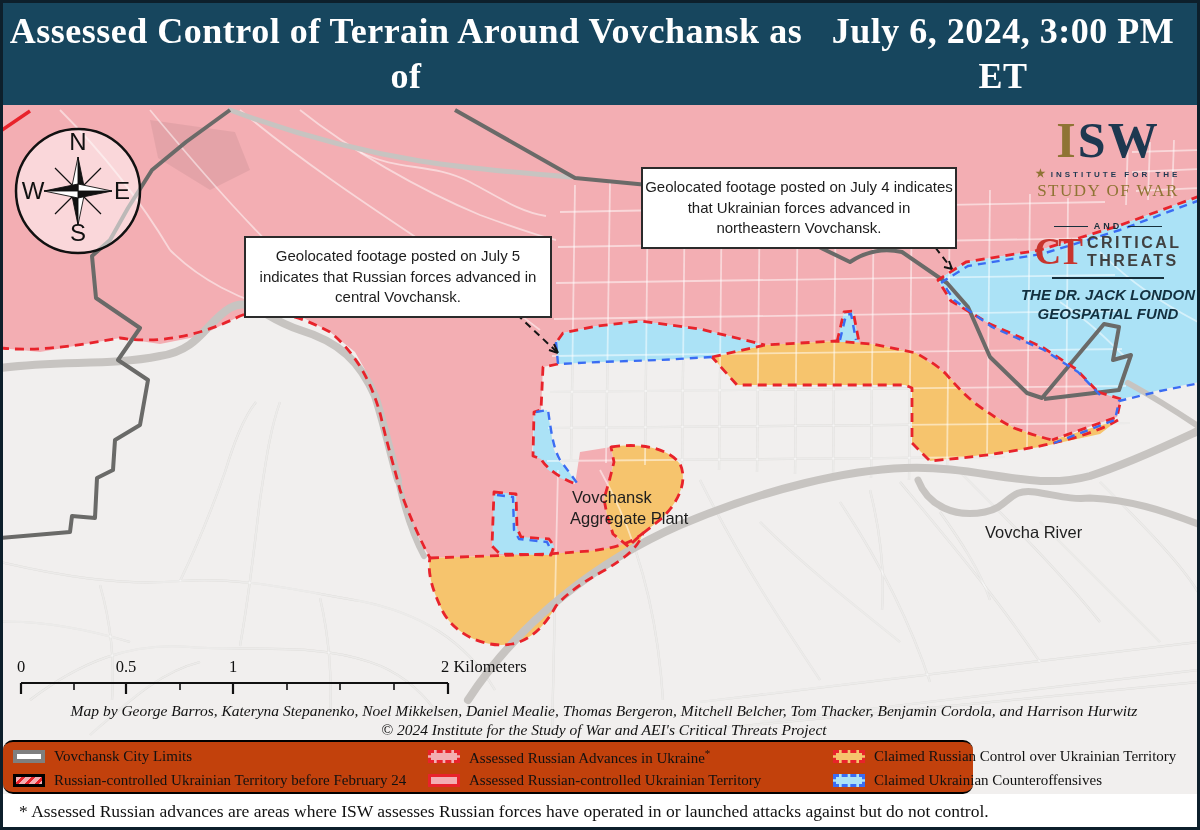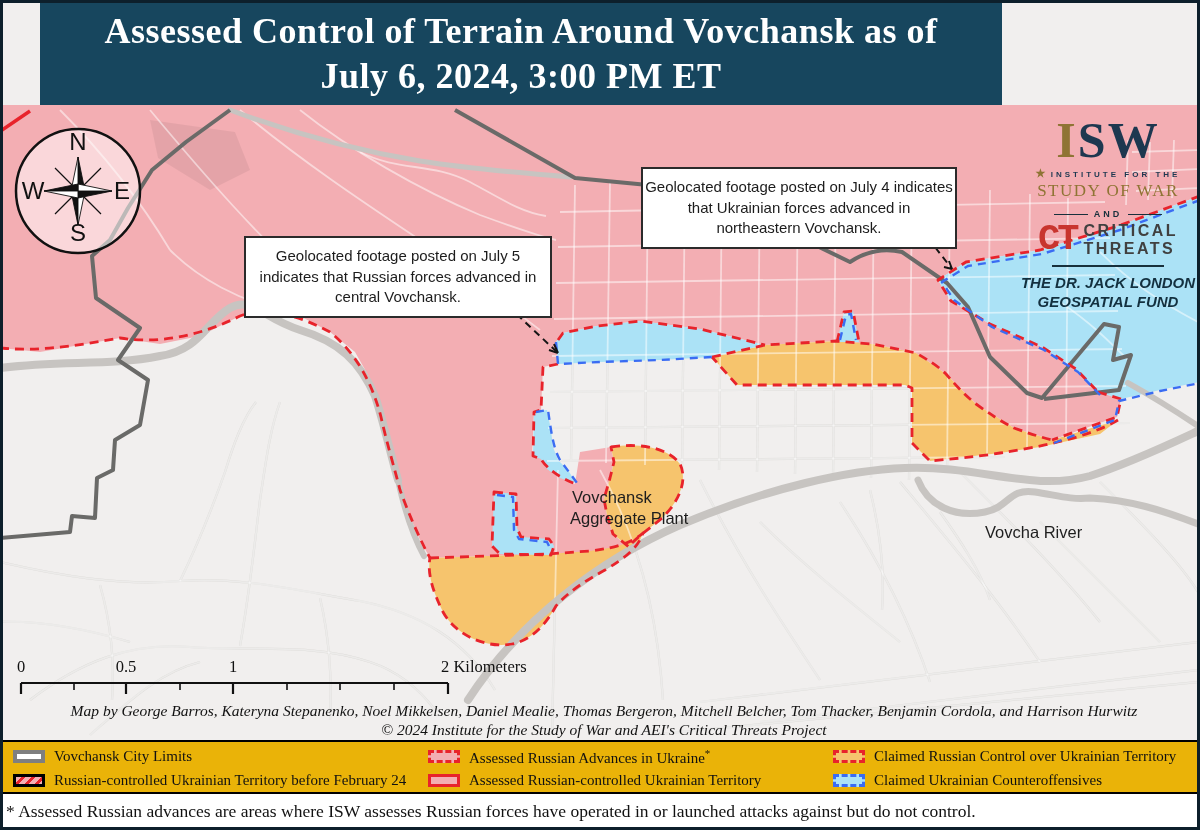--- a/index.html
+++ b/index.html
@@ -1,76 +1,76 @@
 <!DOCTYPE html>
 <html><head>
 <meta charset="utf-8">
 <style>
   html,body{margin:0;padding:0;background:#222;}
   .stage{position:relative;width:1200px;height:830px;background:#f1efee;overflow:hidden;
          border:3px solid #0d1f2b;box-sizing:border-box;
          font-family:"Liberation Serif",serif;}
   
-  .titleband{position:absolute;left:0;top:0;width:962px;height:102px;background:#17465e;
-             display:flex;flex-direction:column;align-items:center;justify-content:center;
-             z-index:30;margin-left:37px;}
+  .titleband{position:absolute;left:0;top:0;width:1194px;height:102px;background:#17465e;
+             display:flex;align-items:center;justify-content:center;
+             z-index:30;}
   .titleband .t{color:#ffffff;font-weight:700;font-size:36px;line-height:1.25;
                 font-family:"Liberation Serif",serif;letter-spacing:.5px;text-align:center;}
   
   svg.map{position:absolute;left:-3px;top:-3px;z-index:1;}
   
   .callout{position:absolute;background:#ffffff;border:2px solid #2b2b2b;z-index:20;
            font-family:"Liberation Sans",sans-serif;font-size:15px;color:#1c1c1c;
            text-align:center;line-height:1.38;padding:8px 1px;box-sizing:border-box;}
   .callout.july5{left:225px;top:233px;width:308px;margin-left:16px;}
   .callout.july4{left:638px;top:164px;width:316px;}
   
   .logo{position:absolute;left:1014px;top:112px;width:182px;z-index:20;text-align:center;}
   .logo .isw{font-family:"Liberation Serif",serif;font-weight:700;font-size:50px;
              color:#1d3850;letter-spacing:2px;line-height:1;}
   .logo .isw .gold{color:#8f7434;}
   .logo .inst{font-family:"Liberation Sans",sans-serif;font-weight:700;font-size:8px;
               letter-spacing:3px;color:#1d3850;margin-top:2px;}
   .logo .inst .star{color:#8f7434;font-size:11px;letter-spacing:0;}
   .logo .study{font-family:"Liberation Serif",serif;font-size:17px;color:#8f7434;
                letter-spacing:1.5px;margin-top:1px;}
-  .logo .androw{display:flex;align-items:center;justify-content:center;gap:6px;margin:8px 0 3px;}
+  .logo .androw{display:flex;align-items:center;justify-content:center;gap:6px;margin:20px 0 3px;}
   .logo .androw .ln{flex:0 0 34px;height:1px;background:#17303c;}
   .logo .androw .and{font-family:"Liberation Sans",sans-serif;font-weight:700;font-size:9px;
                      letter-spacing:3px;color:#17303c;}
   .logo .ctrow{display:flex;align-items:center;justify-content:center;gap:7px;}
-  .logo .ct{font-family:Liberation Mono, monospace;font-weight:900;font-size:37px;
+  .logo .ct{font-family:Liberation Serif, serif;font-weight:900;font-size:37px;
             color:#c8352e;line-height:.9;letter-spacing:-3px;}
   .logo .ctxt{text-align:left;font-family:"Liberation Sans",sans-serif;font-weight:800;
               font-size:16px;letter-spacing:2.5px;color:#404040;line-height:1.12;}
   .logo .fund-div{width:112px;height:2px;background:#17303c;margin:7px auto 6px;}
   .logo .fund{font-family:"Liberation Sans",sans-serif;font-style:italic;font-weight:700;
               font-size:15px;color:#13303f;line-height:1.3;}
   
   .attrib{position:absolute;left:16px;top:699px;z-index:20;font-style:italic;
           font-size:15.5px;color:#111;line-height:1.22;width:1170px;text-align:center;}
   
-  .legendband{position:absolute;left:0;top:737px;width:1194px;height:54px;background:#eab308;
-              border-top:2px solid #000;border-bottom:2px solid #000;z-index:30;box-sizing:border-box;}
+  .legendband{position:absolute;left:0;top:737px;width:970px;height:54px;background:#c2410c;
+              border-top:2px solid #000;border-bottom:2px solid #000;z-index:30;box-sizing:border-box;border-radius:10px;}
   .lcol{position:absolute;top:5px;display:flex;flex-direction:column;gap:5px;}
   .lcol.c1{left:10px;}  .lcol.c2{left:425px;}  .lcol.c3{left:830px;text-align:right;}
   .lrow{display:flex;align-items:center;gap:9px;height:19px;}
   .sw{width:32px;height:13px;box-sizing:border-box;flex:0 0 auto;}
   .sw.city{background:#fff;border:4px solid #7f7f7f;}
   .sw.prefeb{background:repeating-linear-gradient(135deg,#f3aeb3 0 4px,#e8232b 4px 7px);
              border:3px solid #000;}
   .sw.rusctl{background:#f3aeb3;border:3px solid #e8232b;}
   .sw.rusadv{background:#f3aeb3;border:3px dashed #e8232b;}
   .sw.clrus{background:#f6c46d;border:3px dashed #e8232b;}
   .sw.clukr{background:#abe2f6;border:3px dashed #3a6cf3;}
   .llabel{font-size:15px;color:#111;white-space:nowrap;font-family:"Liberation Serif",serif;}
   .llabel sup{font-size:11px;}
   
   .footband{position:absolute;left:0;top:791px;width:1194px;height:33px;background:#fff;z-index:30;}
-  .footnote{position:absolute;left:3px;top:7px;font-size:17.5px;color:#111;
+  .footnote{position:absolute;left:16px;top:7px;font-size:17.5px;color:#111;
             font-family:"Liberation Serif",serif;}
 </style>
 </head>
 <body>
 
 <div class="stage">
 
   <svg class="map" width="1200" height="830" viewBox="0 0 1200 830">
     <defs>
       <clipPath id="mapclip">

